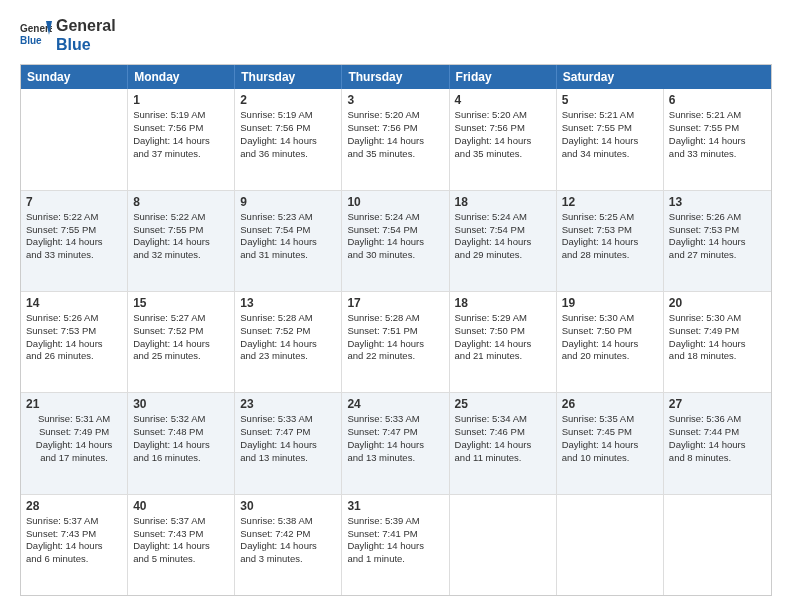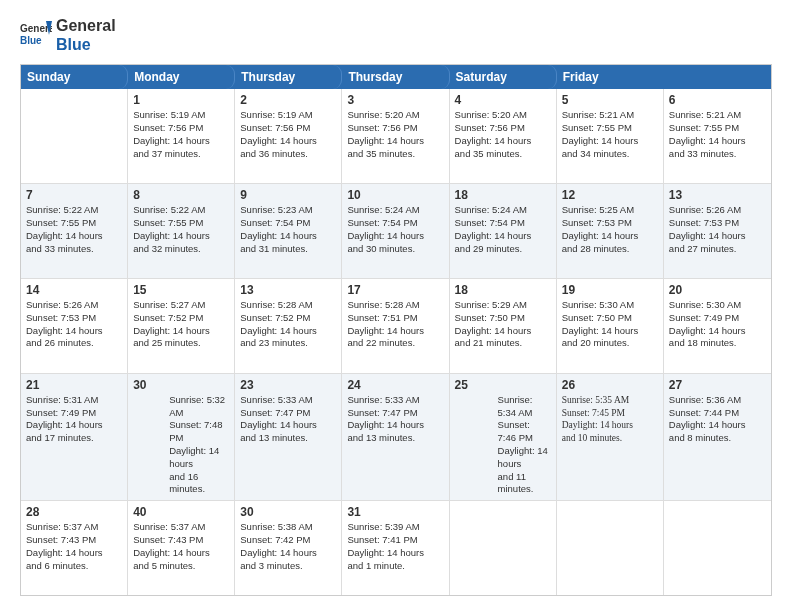--- a/index.html
+++ b/index.html
@@ -51,21 +51,20 @@
       grid-template-columns: repeat(7, 1fr);
       background: #2b6cb0;
     }
     .cal-header-cell {
       color: #fff;
       font-size: 12px;
       font-weight: bold;
       padding: 5px 6px;
       border-right: 1px solid #4a85c5;
       text-align: left;
-      border-radius: 9px;
     }
     .cal-header-cell:last-child { border-right: none; }
     .cal-body {
       flex: 1;
       display: flex;
       flex-direction: column;
     }
     .cal-row {
       display: grid;
       grid-template-columns: repeat(7, 1fr);
@@ -117,22 +116,22 @@
       <div class="subtitle"></div>
     </div>
   </div>
 
   <div class="calendar">
     <div class="cal-header-row">
     <div class="cal-header-cell">Sunday</div>
         <div class="cal-header-cell">Monday</div>
         <div class="cal-header-cell">Thursday</div>
         <div class="cal-header-cell">Thursday</div>
+        <div class="cal-header-cell">Friday</div>
         <div class="cal-header-cell">Saturday</div>
-        <div class="cal-header-cell">Friday</div>
       </div>
     <div class="cal-body">
     <div class="cal-row">
           <div class="cal-cell"></div>
           <div class="cal-cell">
             <div class="day-number">1</div>
             <div class="cell-info" style="white-space: pre-line;">Sunrise: 5:19 AM
 Sunset: 7:56 PM
 Daylight: 14 hours
 and 37 minutes.</div>
@@ -271,56 +270,56 @@
             <div class="day-number">20</div>
             <div class="cell-info" style="white-space: pre-line;">Sunrise: 5:30 AM
 Sunset: 7:49 PM
 Daylight: 14 hours
 and 18 minutes.</div>
           </div>
         </div>
         <div class="cal-row">
           <div class="cal-cell alt-row">
             <div class="day-number">21</div>
-            <div class="cell-info" style="white-space: pre-line;">Sunrise: 5:31 AM
+            <div class="cell-info" style="white-space: pre-line; text-align: center;">Sunrise: 5:31 AM
 Sunset: 7:49 PM
 Daylight: 14 hours
 and 17 minutes.</div>
           </div>
           <div class="cal-cell alt-row">
             <div class="day-number">30</div>
-            <div class="cell-info" style="white-space: pre-line; margin-left: 36px;">Sunrise: 5:32 AM
+            <div class="cell-info" style="white-space: pre-line;">Sunrise: 5:32 AM
 Sunset: 7:48 PM
 Daylight: 14 hours
 and 16 minutes.</div>
           </div>
           <div class="cal-cell alt-row">
             <div class="day-number">23</div>
             <div class="cell-info" style="white-space: pre-line;">Sunrise: 5:33 AM
 Sunset: 7:47 PM
 Daylight: 14 hours
 and 13 minutes.</div>
           </div>
           <div class="cal-cell alt-row">
             <div class="day-number">24</div>
             <div class="cell-info" style="white-space: pre-line;">Sunrise: 5:33 AM
 Sunset: 7:47 PM
 Daylight: 14 hours
 and 13 minutes.</div>
           </div>
           <div class="cal-cell alt-row">
             <div class="day-number">25</div>
-            <div class="cell-info" style="white-space: pre-line; margin-left: 43px;">Sunrise: 5:34 AM
+            <div class="cell-info" style="white-space: pre-line;">Sunrise: 5:34 AM
 Sunset: 7:46 PM
 Daylight: 14 hours
 and 11 minutes.</div>
           </div>
           <div class="cal-cell alt-row">
             <div class="day-number">26</div>
-            <div class="cell-info" style="white-space: pre-line; font-family: Liberation Serif, serif;">Sunrise: 5:35 AM
+            <div class="cell-info" style="white-space: pre-line;">Sunrise: 5:35 AM
 Sunset: 7:45 PM
 Daylight: 14 hours
 and 10 minutes.</div>
           </div>
           <div class="cal-cell alt-row">
             <div class="day-number">27</div>
             <div class="cell-info" style="white-space: pre-line;">Sunrise: 5:36 AM
 Sunset: 7:44 PM
 Daylight: 14 hours
 and 8 minutes.</div>

